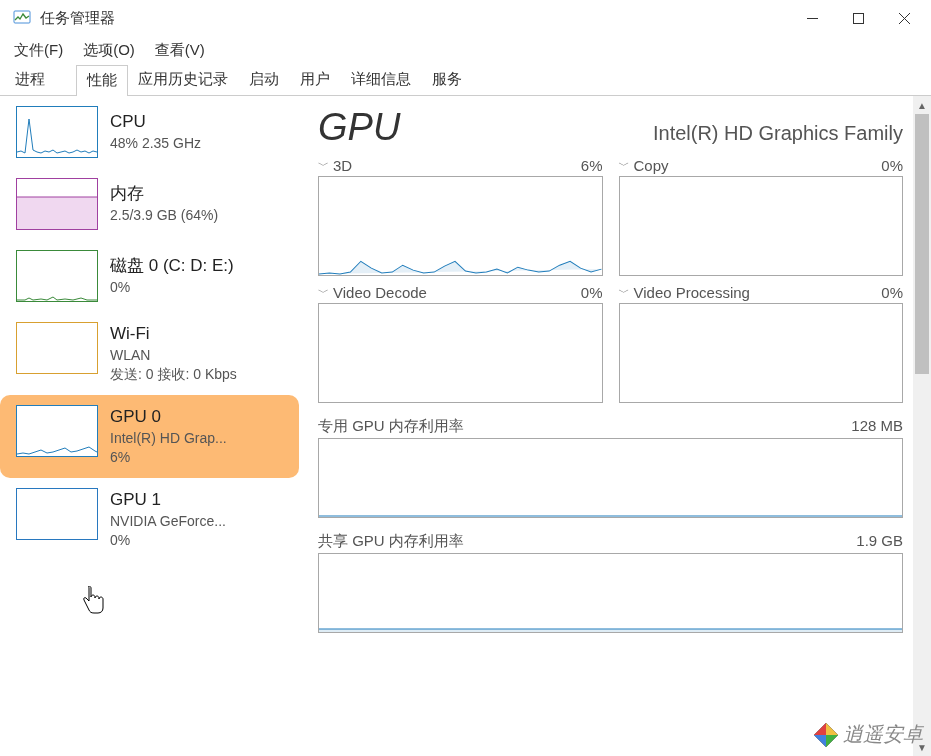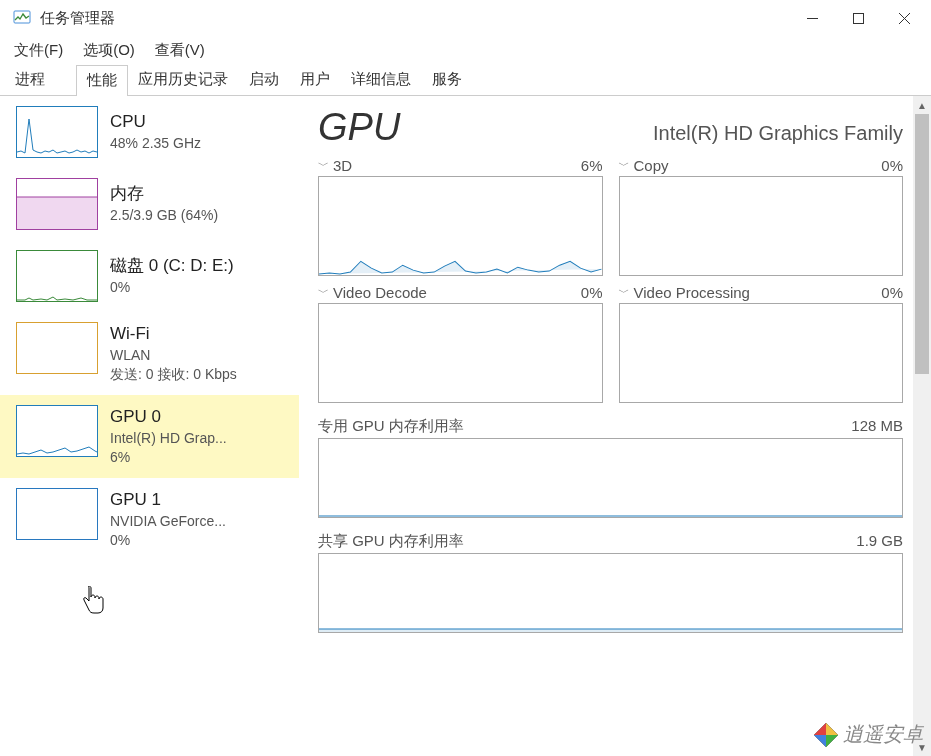--- a/index.html
+++ b/index.html
@@ -15,21 +15,21 @@
 .menubar span { padding: 2px 4px; }
 
 .tabbar { height: 32px; display: flex; align-items: stretch; border-bottom: 1px solid #ccc; padding-left: 4px; font-size: 15px; font-family: Liberation Mono, monospace; }
 .tabbar .tab { padding: 5px 10px 4px 10px; border: 1px solid transparent; border-bottom: none; margin-right: -1px; }
 .tabbar .tab.active { border-color: #ccc; background: #fff; position: relative; top: 1px; margin-left: 21px; }
 
 .content { display: flex; height: calc(756px - 36px - 28px - 32px); }
 
 .sidebar { width: 300px; border-right: 1px solid transparent; overflow-y: auto; }
 .sidebar-item { display: flex; padding: 10px 12px 10px 16px; gap: 12px; cursor: default; }
-.sidebar-item.selected { background: #fef9c3; }
+.sidebar-item.selected { background: #fdba74; border-radius: 10px; }
 .thumb { width: 82px; height: 52px; border: 1px solid #217dbb; position: relative; background: #fff; }
 .thumb.mem { border-color: #a040a0; }
 .thumb.disk { border-color: #3a8a3a; }
 .thumb.wifi { border-color: #d8a030; }
 .thumb.gpu1 { border-color: #2878bf; }
 .sb-label { display: flex; flex-direction: column; justify-content: center; line-height: 1.4; }
 .sb-title { font-size: 17px; color: #222; }
 .sb-sub { font-size: 14px; color: #555; }
 
 .main { flex: 1; padding: 10px 28px 10px 18px; overflow-y: auto; position: relative; }

